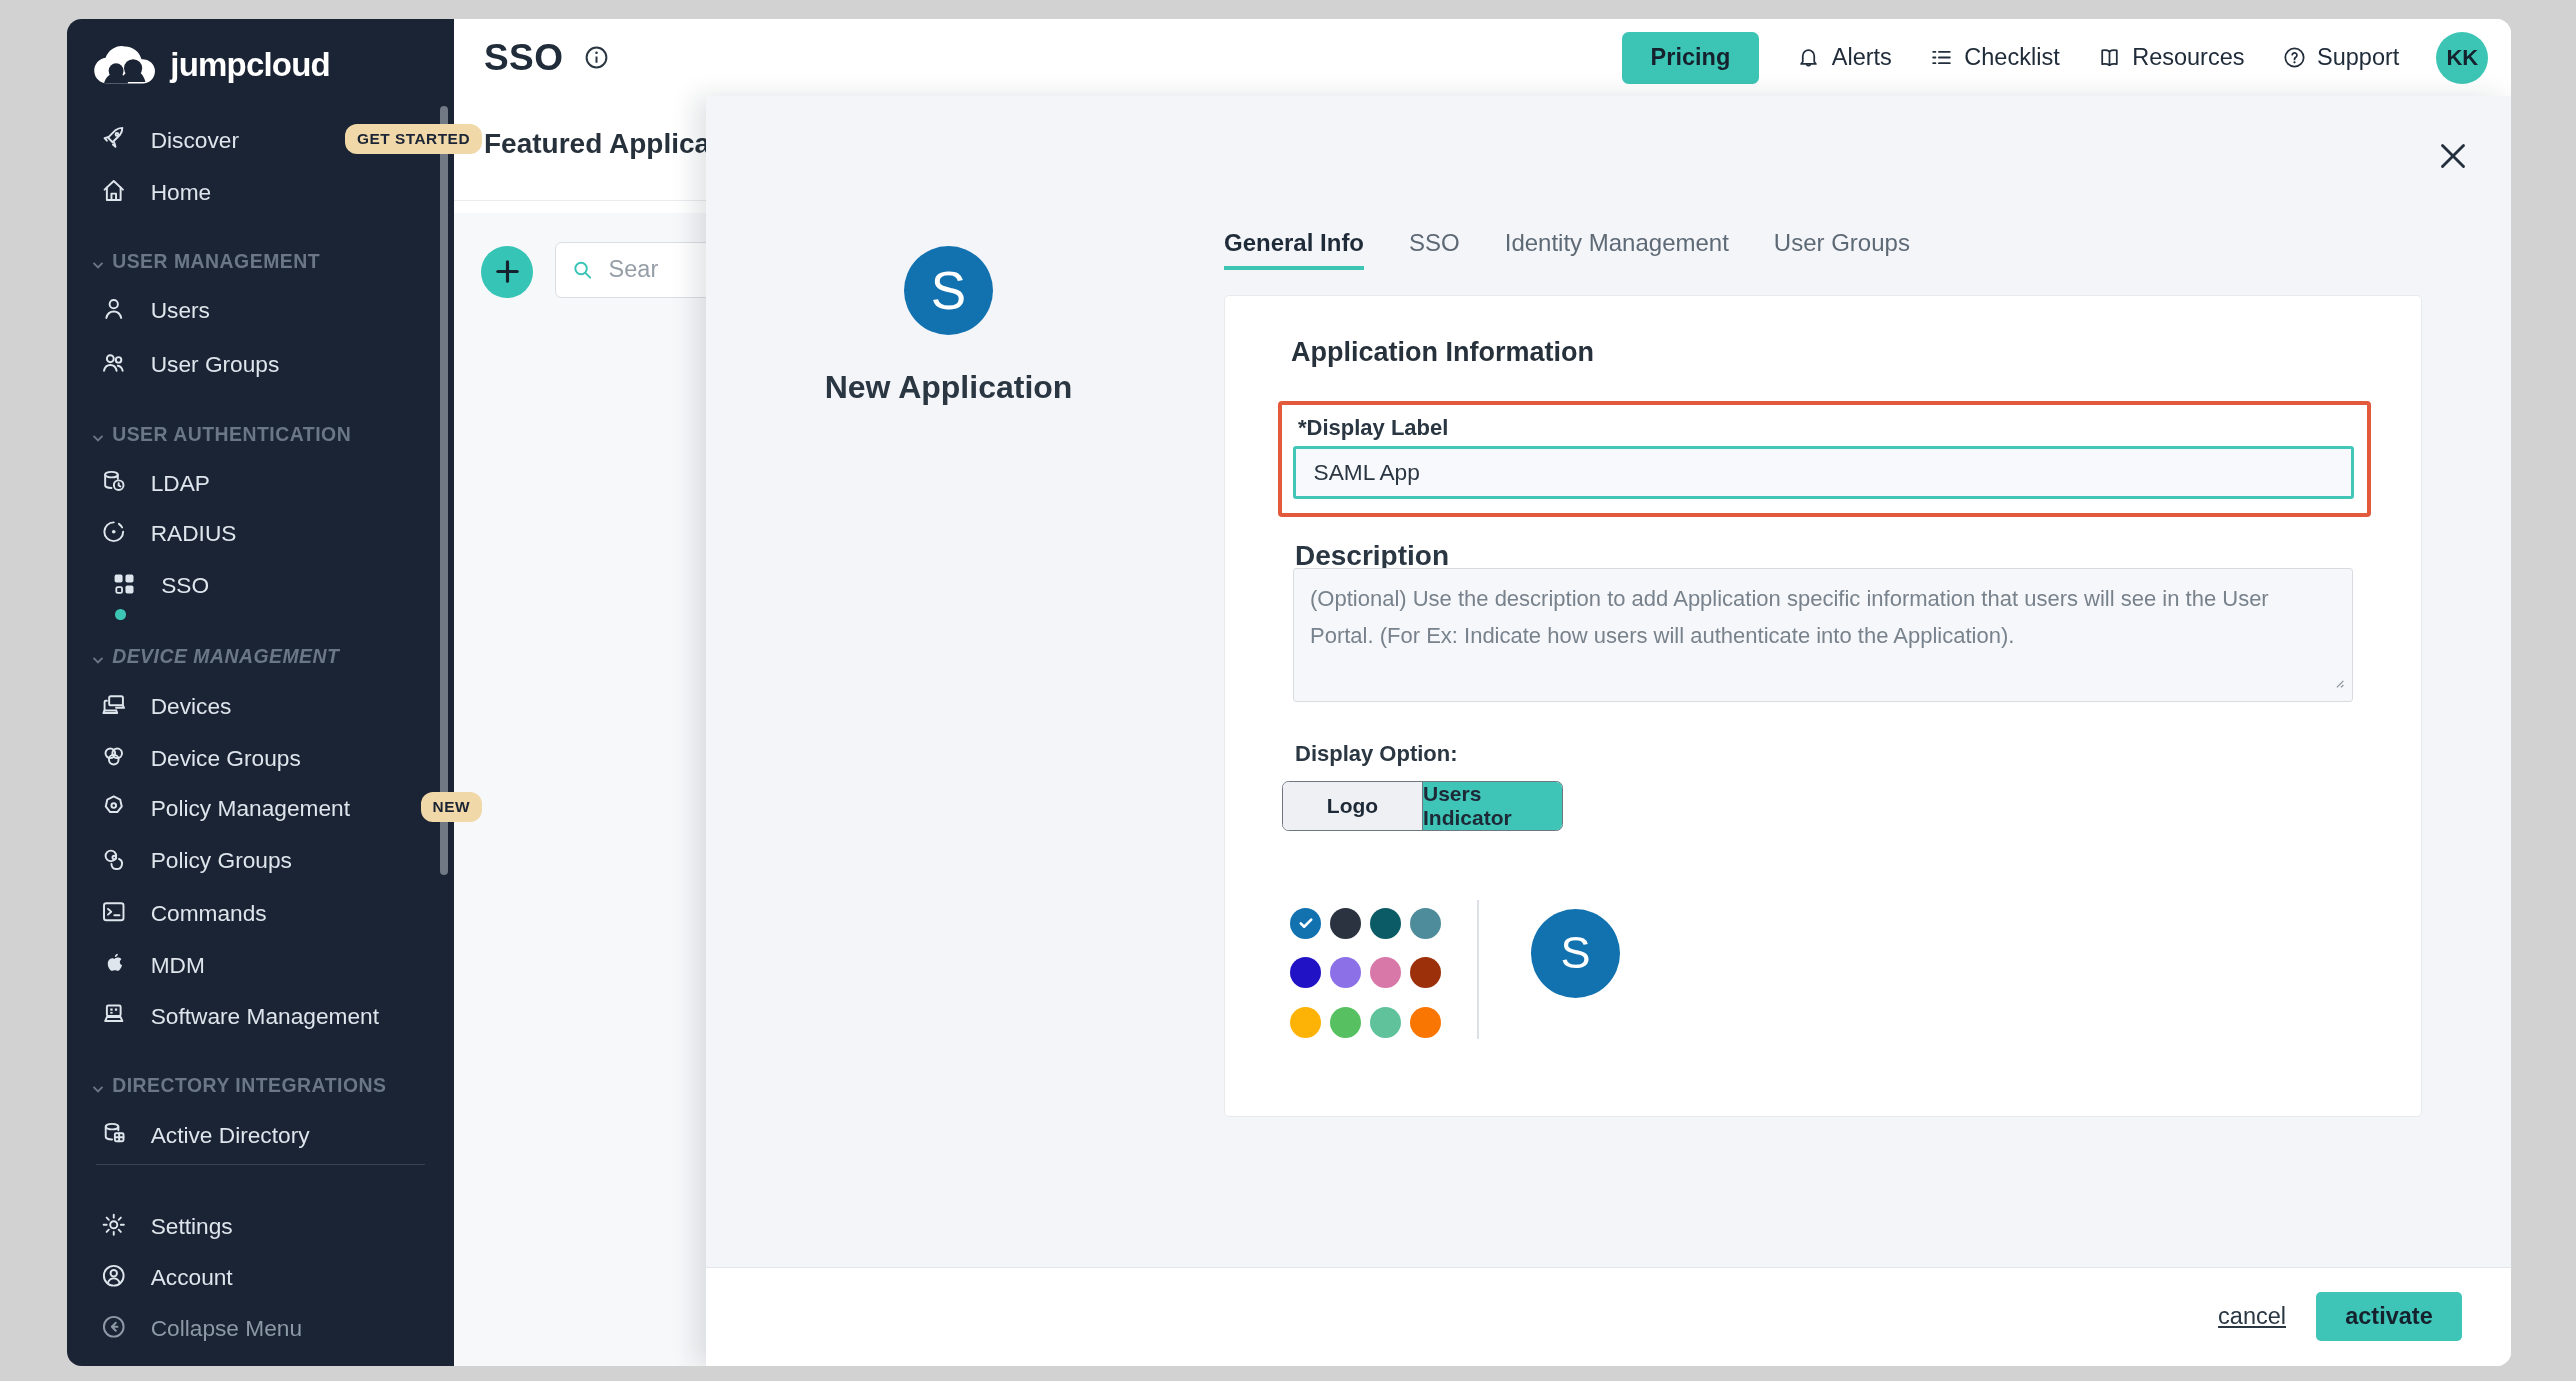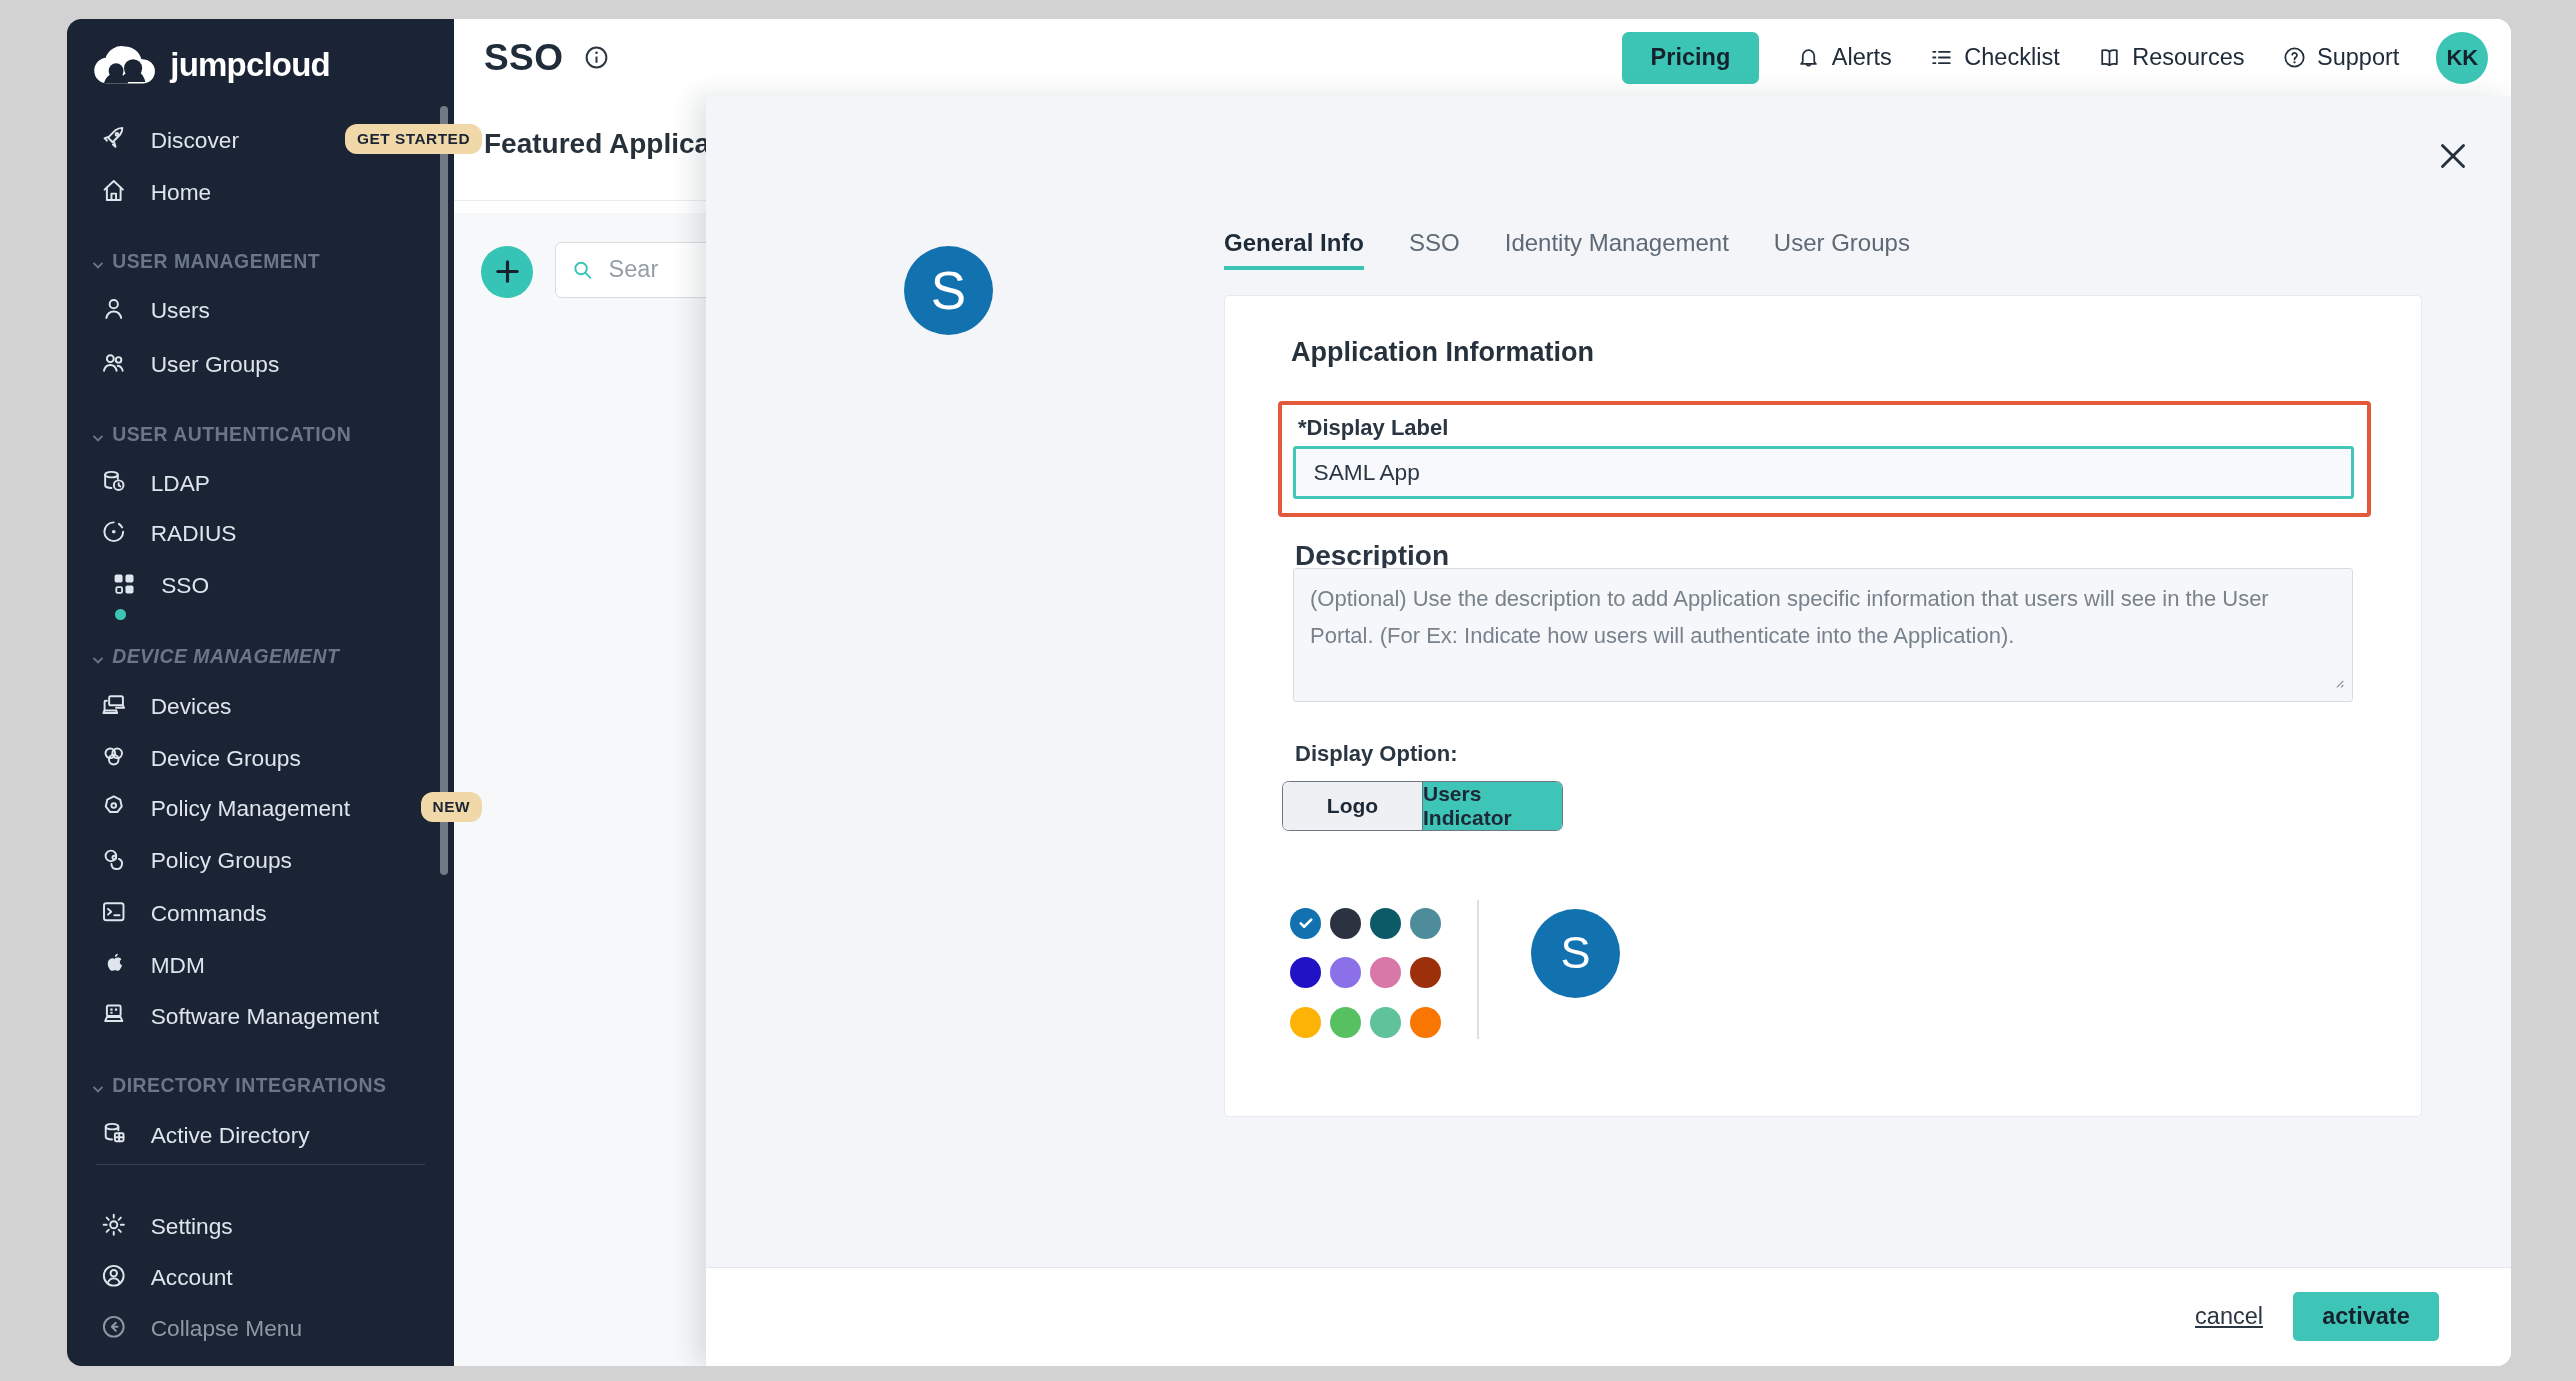--- a/index.html
+++ b/index.html
@@ -88,21 +88,21 @@
   .seg.selected{background:#3fc5b7;}
   .swatches{position:absolute;left:65px;top:612px;display:grid;
     grid-template-columns:repeat(4,31px);gap:18.6px 9px;}
   .swatch{width:31px;height:31px;border-radius:50%;cursor:pointer;display:flex;
     align-items:center;justify-content:center;}
   .vdiv{position:absolute;left:252px;top:604px;width:2.4px;height:139px;background:#dde1e7;}
   .preview-avatar{position:absolute;left:306px;top:613px;width:89px;height:89px;border-radius:50%;
     background:#1272b0;color:#fff;font-size:45px;display:flex;align-items:center;justify-content:center;}
   .mod-footer{position:absolute;left:0;right:0;bottom:0;height:99px;background:#fff;
     border-top:1.6px solid #e3e7eb;display:flex;align-items:center;justify-content:flex-end;
-    gap:30px;padding-right:72px;box-sizing:border-box;}
+    gap:30px;padding-right:49px;box-sizing:border-box;}
   .cancel-link{font-size:23.5px;color:#2a3642;text-decoration:underline;cursor:pointer;}
   .activate-btn{width:146px;height:49px;border-radius:4.9px;background:#3fc5b7;color:#15222e;
     font-size:23.5px;font-weight:700;display:flex;align-items:center;justify-content:center;cursor:pointer;}
 </style>
 </head>
 <body>
 
 <div class="stage">
 
   <nav class="sidebar">
@@ -406,20 +406,21 @@
 
     <section class="modal">
       <span class="close-x">
         <svg width="36" height="36" viewBox="0 0 24 24" fill="none" stroke="#232f3c" stroke-width="1.9" stroke-linecap="round">
           <line x1="5" y1="5" x2="19" y2="19"></line>
             <line x1="19" y1="5" x2="5" y2="19"></line>
         </svg>
       </span>
 
       <div class="mod-avatar">S</div>
+      <div class="mod-appname">New Application</div>
 
       <div class="tabs" id="modal-tabs">
           <div class="tab active">General Info</div>
           <div class="tab">SSO</div>
           <div class="tab">Identity Management</div>
           <div class="tab">User Groups</div>
         </div>
 
       <div class="card">
         <div class="card-title">Application Information</div>

